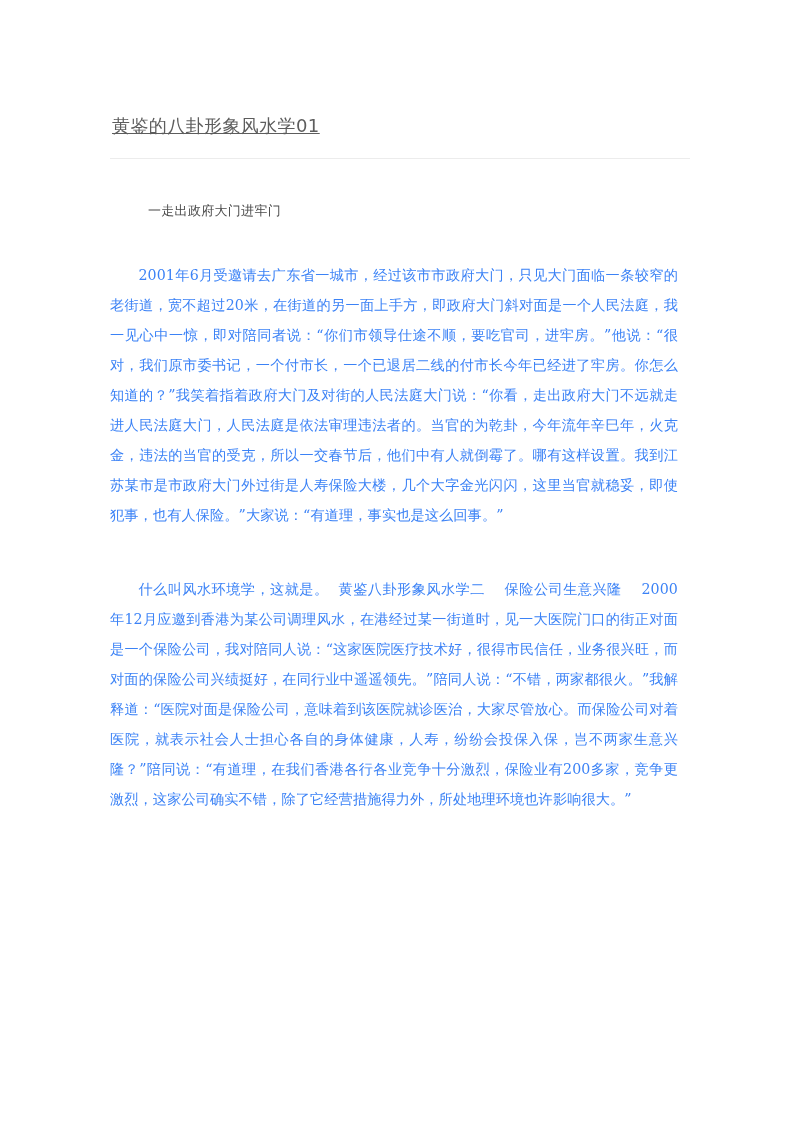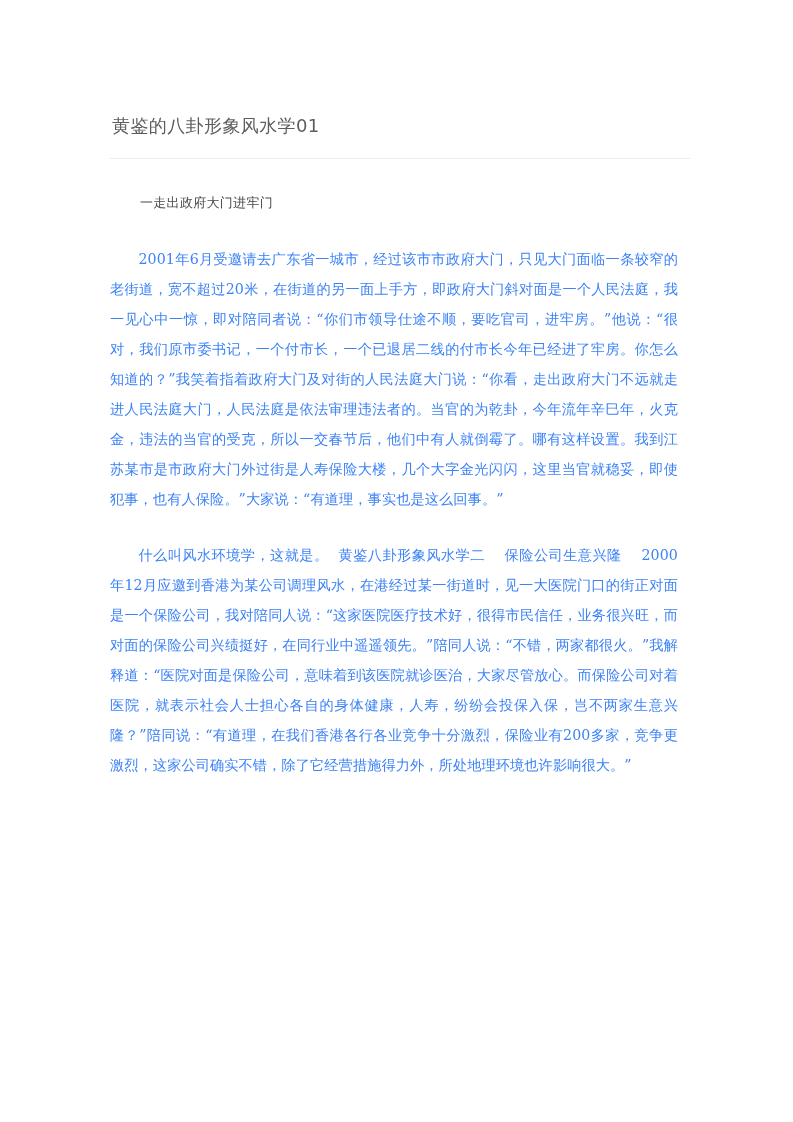--- a/index.html
+++ b/index.html
@@ -34,36 +34,37 @@
   .doc-title {
     font-family: "DejaVu Sans", "Liberation Sans", sans-serif;
     font-size: 18px;
     font-weight: 400;
     color: #5d5d5d;
     letter-spacing: 0.4px;
     line-height: 1.5;
     margin: 0;
     padding: 0 0 2px 2px;
     white-space: pre;
+    text-decoration: underline;
   }
 
   .title-rule {
     margin-top: 17px;
     height: 1px;
     width: 580px;
     background: #ececec;
     border: 0;
   }
 
   .section-heading {
     font-family: "DejaVu Serif", "Liberation Serif", serif;
     font-size: 13px;
     color: #4a4a4a;
     line-height: 1.6;
-    margin: 0;
+    margin: 8px;
     padding: 0;
     text-indent: 30px;
     letter-spacing: 0.3px;
   }
   .spacer-md { height: 26px; }
   .spacer-lg { height: 30px; }
 
   p.para {
     font-family: "DejaVu Serif", "Liberation Serif", serif;
     font-size: 14.2px;
@@ -74,21 +75,21 @@
     text-align: justify;
     text-justify: inter-character;
     text-indent: 2em;
     width: 568px;
     letter-spacing: 0.1px;
     word-break: break-all;
     white-space: pre-wrap;
   }
 
   p.para + p.para {
-    margin-top: 26px;
+    margin-top: 44px;
   }
 </style>
 </head>
 <body>
 
 <div class="page">
 
   <div class="doc-body">
 
     <h1 class="doc-title">黄鉴的八卦形象风水学01</h1>

